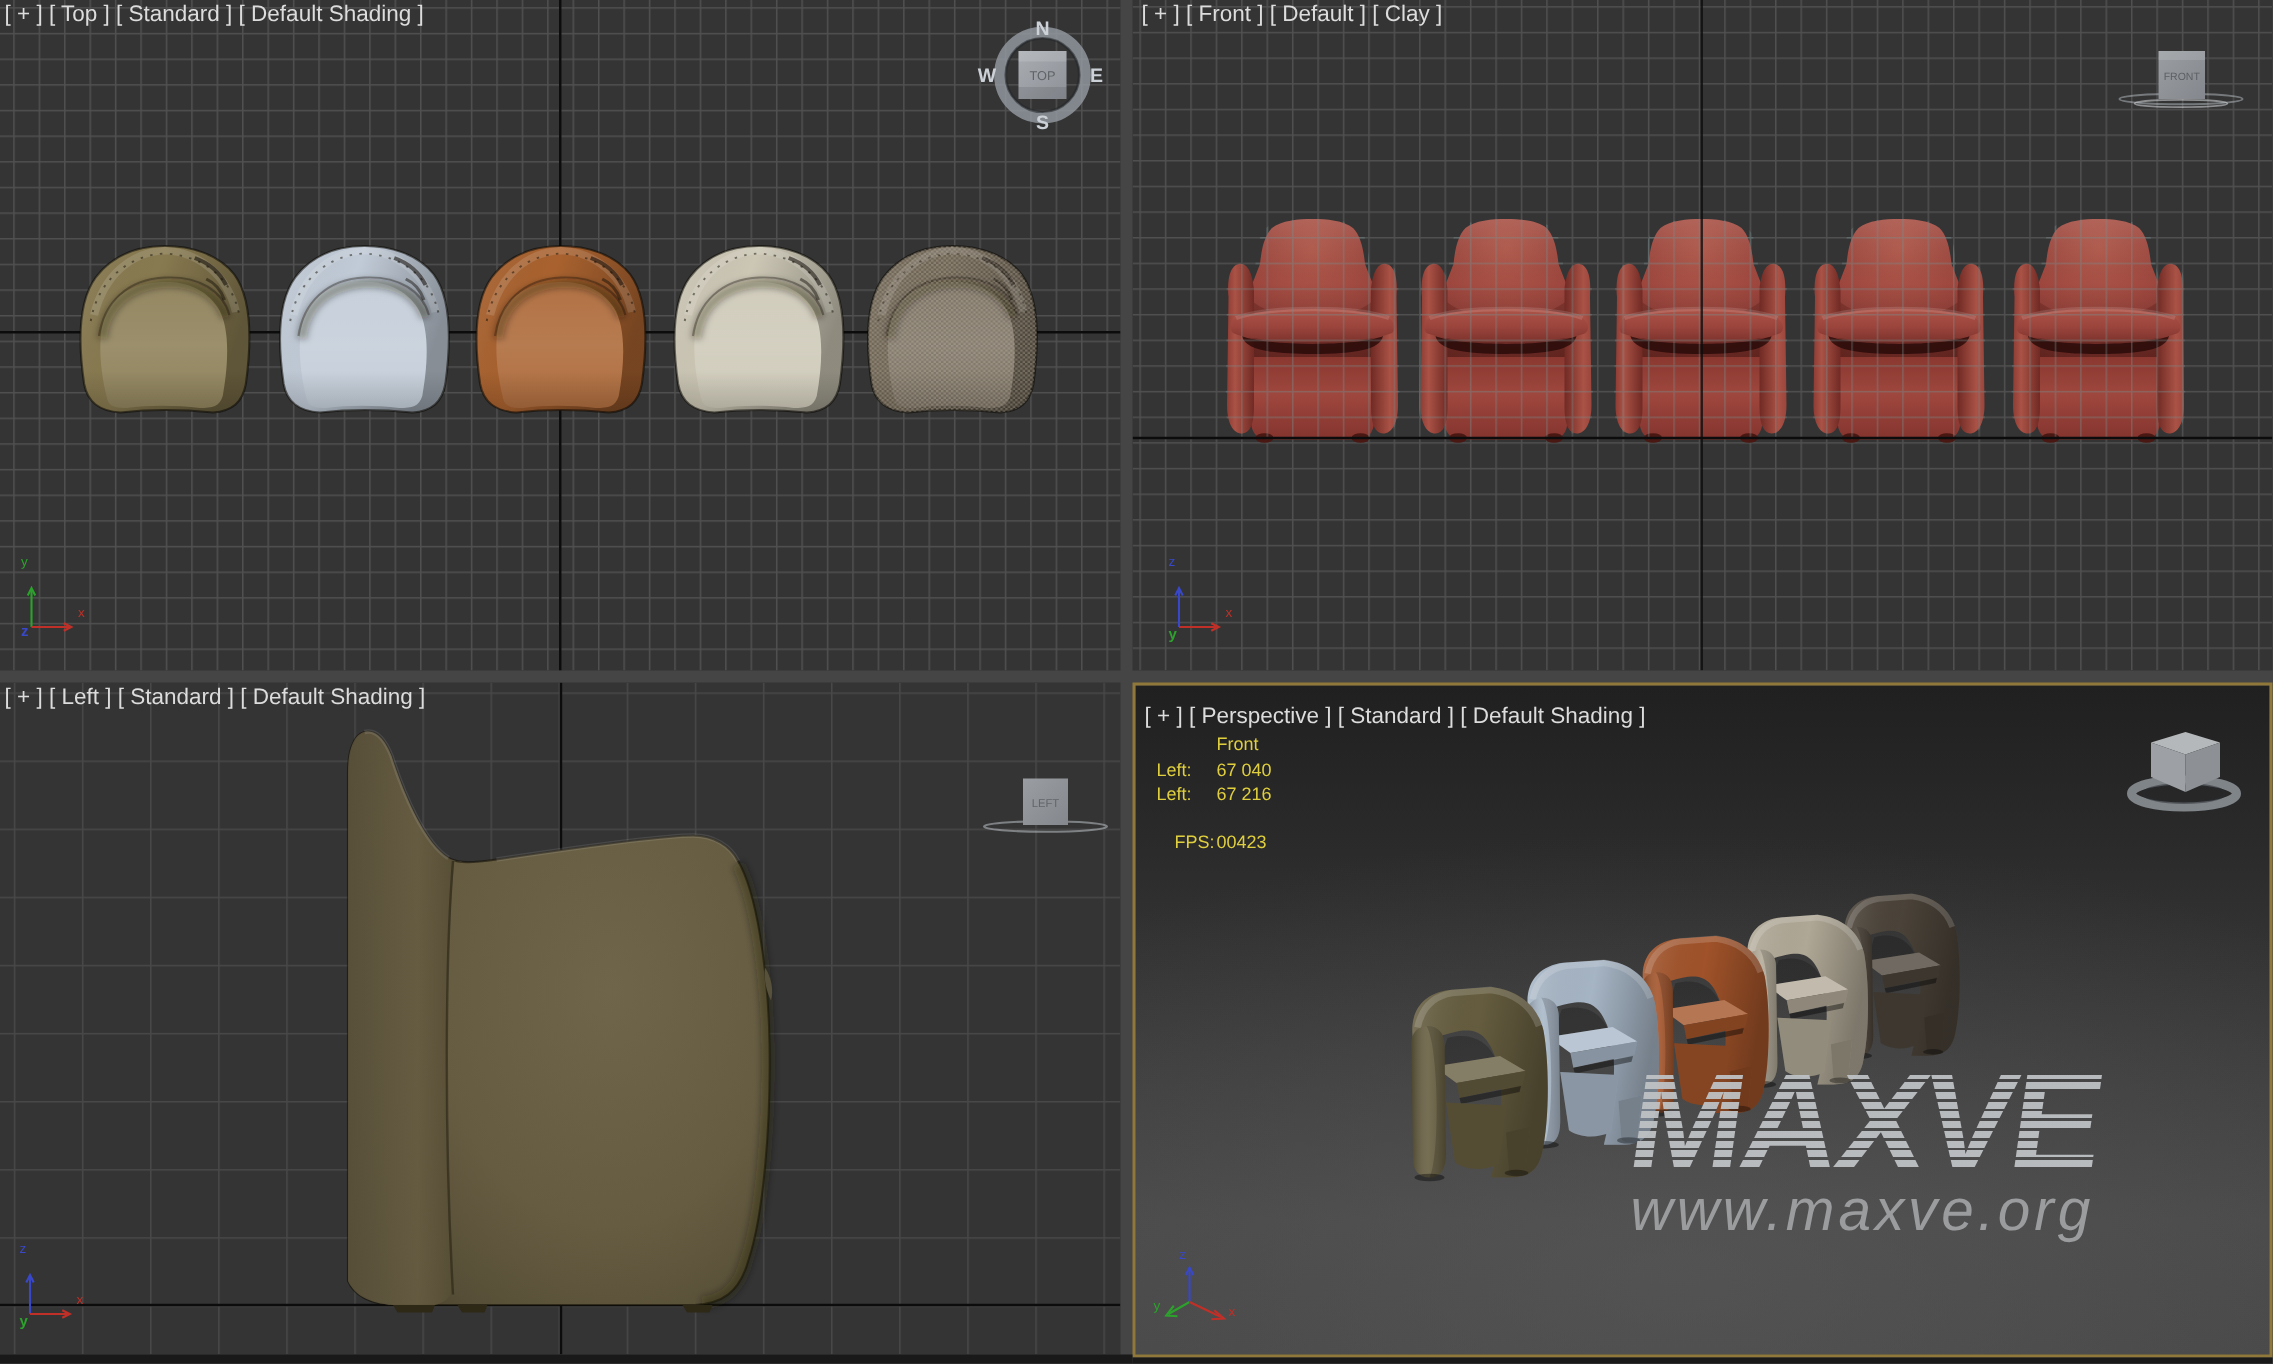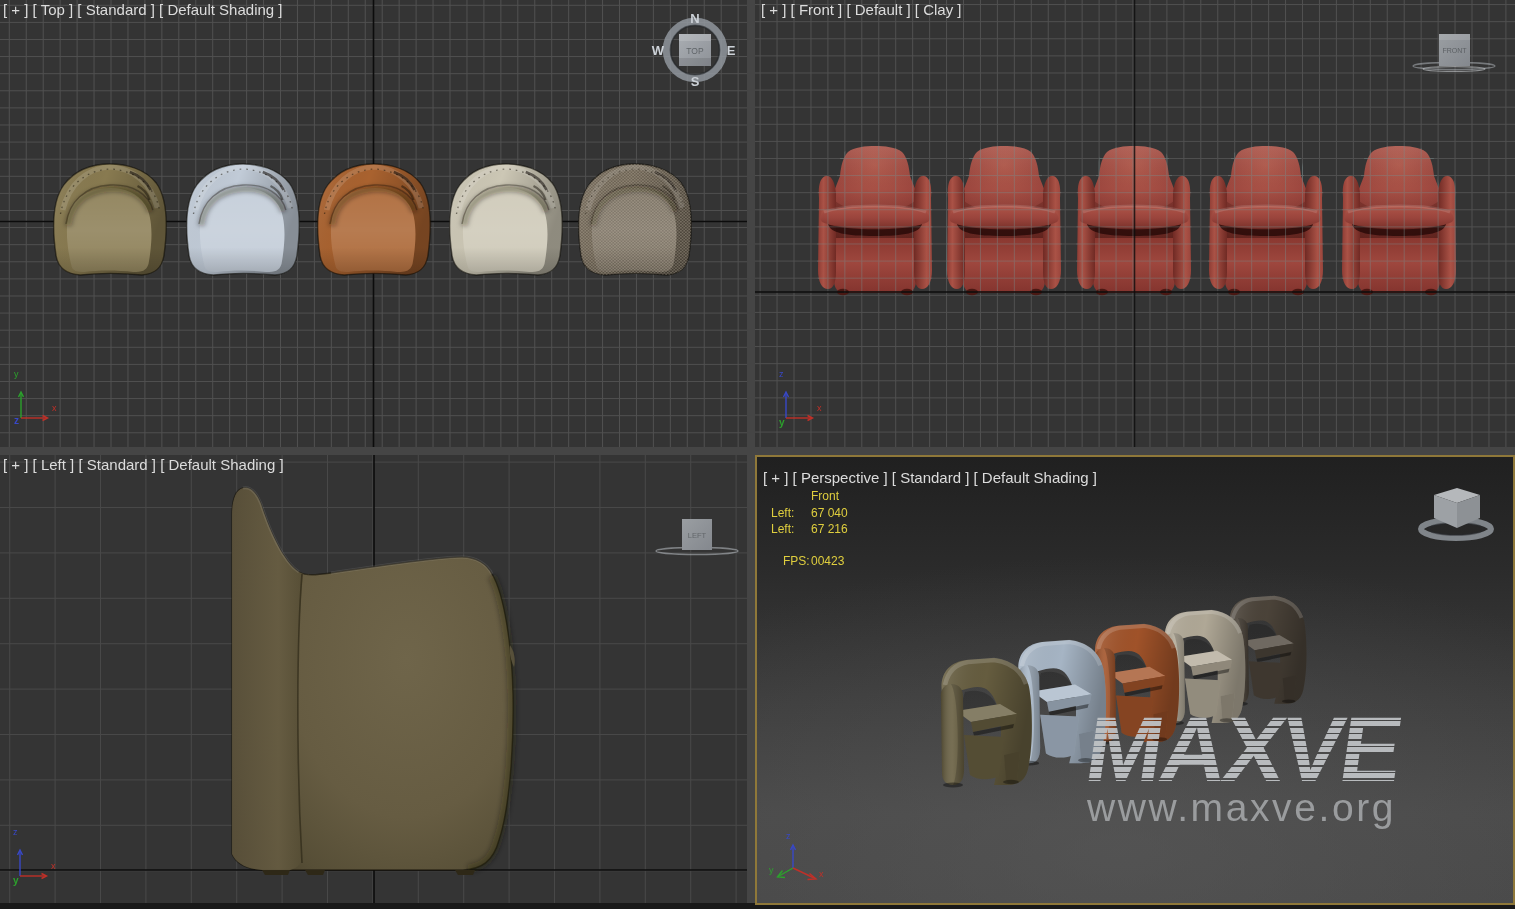--- a/index.html
+++ b/index.html
@@ -7,21 +7,21 @@
   #tl{left:0;top:0;width:747px;height:447px;background:#343434;}
   #tr{left:755px;top:0;width:760px;height:447px;background:#343434;}
   #bl{left:0;top:455px;width:747px;height:448px;background:#343434;}
   #br{left:755px;top:455px;width:760px;height:450px;background:radial-gradient(ellipse 900px 420px at 48% 88%, rgba(92,92,92,0.55), rgba(60,60,60,0) 70%),linear-gradient(#202020 0%,#2b2b2b 25%,#3c3c3c 55%,#484848 80%,#464646 100%);border:2px solid #8f7839;box-sizing:border-box;}
   #bottomstrip{position:absolute;left:0;top:903px;width:755px;height:6px;background:#191919;}
   #bottomstrip2{position:absolute;left:755px;top:905px;width:760px;height:4px;background:#191919;}
   .vplabel{position:absolute;left:3px;top:1px;font-size:15px;color:#dcdcdc;letter-spacing:0px;white-space:pre;}
   svg{position:absolute;left:0;top:0;}
   .stats{position:absolute;color:#dfce3e;font-size:12px;}
   #maxve{position:absolute;left:330px;top:258px;width:330px;font-weight:bold;font-size:92px;line-height:68px;height:68px;letter-spacing:-3px;transform:skewX(-8deg);color:transparent;background:repeating-linear-gradient(rgba(190,193,196,0.95) 0px,rgba(190,193,196,0.95) 4.6px,rgba(190,193,196,0) 4.6px,rgba(190,193,196,0) 6.5px);-webkit-background-clip:text;background-clip:text;white-space:nowrap;}
-  #maxurl{position:absolute;left:330px;top:329px;font-size:39px;letter-spacing:2.6px;color:#9a9c9e;white-space:nowrap;}
+  #maxurl{position:absolute;left:330px;top:329px;font-style:italic;font-size:39px;letter-spacing:2.6px;color:#9a9c9e;white-space:nowrap;}
 </style>
 </head>
 <body>
 
 <div class="vp" id="tl">
   <svg width="747" height="447" viewBox="0 0 747 447">
     <defs>
       <pattern id="grid1" width="16.95" height="17.1" patternUnits="userSpaceOnUse" patternTransform="translate(8.8,4.8)">
         <path d="M0.5,0 V17.1 M0,0.5 H16.95" stroke="#505050" stroke-width="1" fill="none"></path>
       </pattern>

